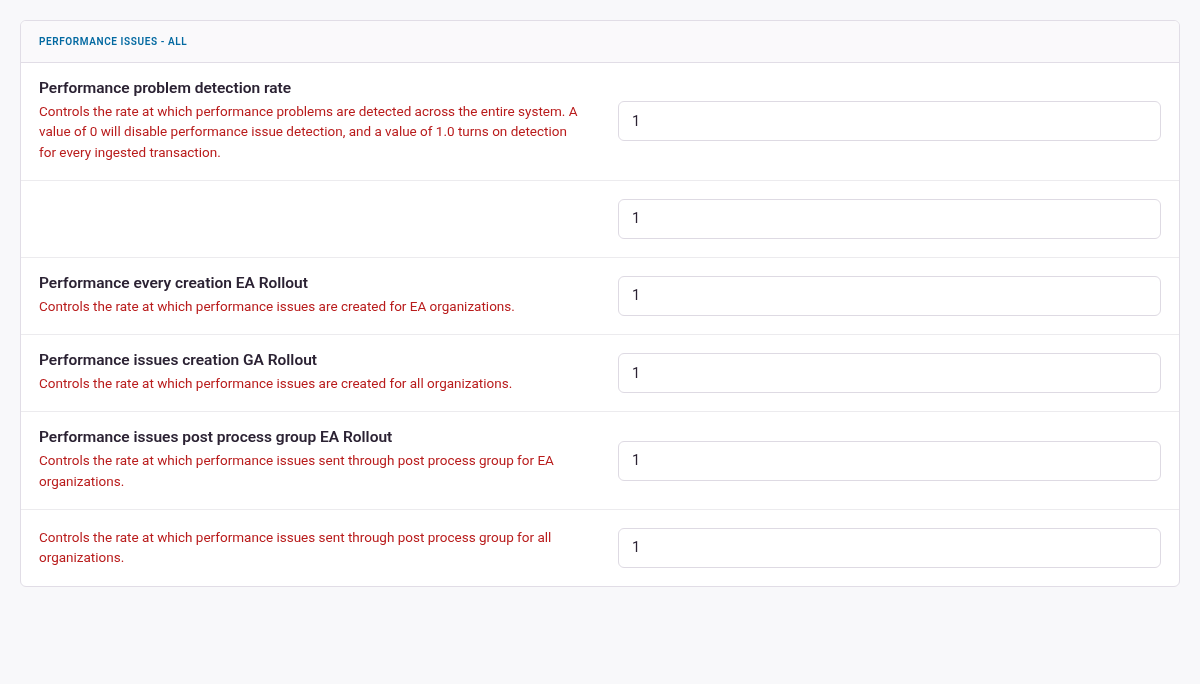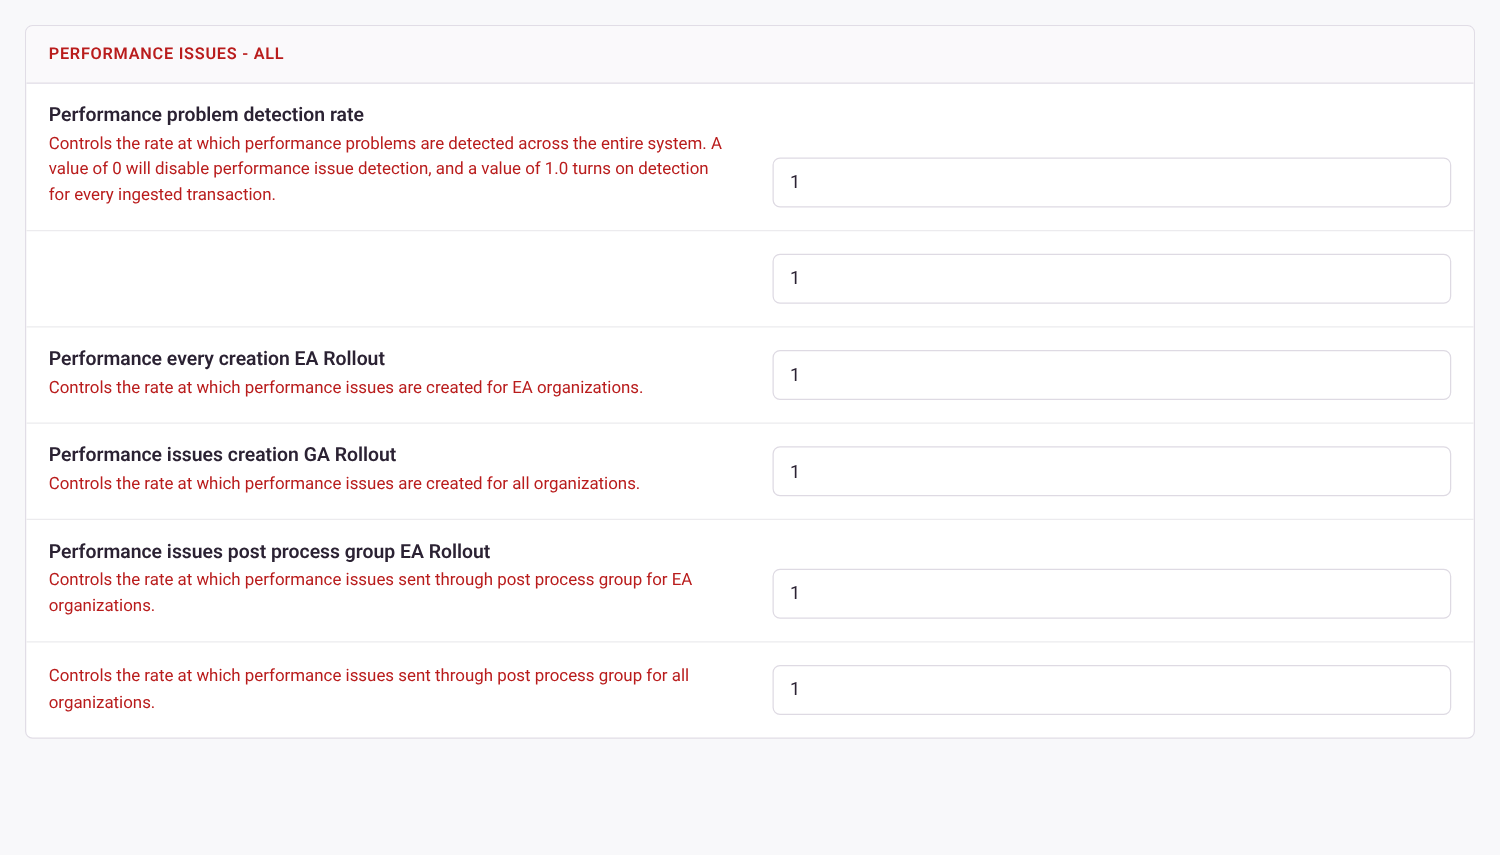--- a/index.html
+++ b/index.html
@@ -17,31 +17,31 @@
 
     .panel {
       background: #ffffff;
       border: 1px solid #e1dde6;
       border-radius: 6px;
       overflow: hidden;
     }
 
     .panel-header {
       padding: 15px 18px;
-      font-size: 13px;
+      font-size: 10px;
       font-weight: 600;
       letter-spacing: 0.6px;
-      color: #b91c1c;
+      color: #0369a1;
       border-bottom: 1px solid #e1dde6;
       background: #faf9fb;
     }
 
     .row {
       display: flex;
-      align-items: flex-end;
+      align-items: center;
       padding: 16px 18px 18px 18px;
       border-bottom: 1px solid #ecebee;
       gap: 36px;
     }
 
     .row:last-child {
       border-bottom: none;
     }
 
     .row-text {

